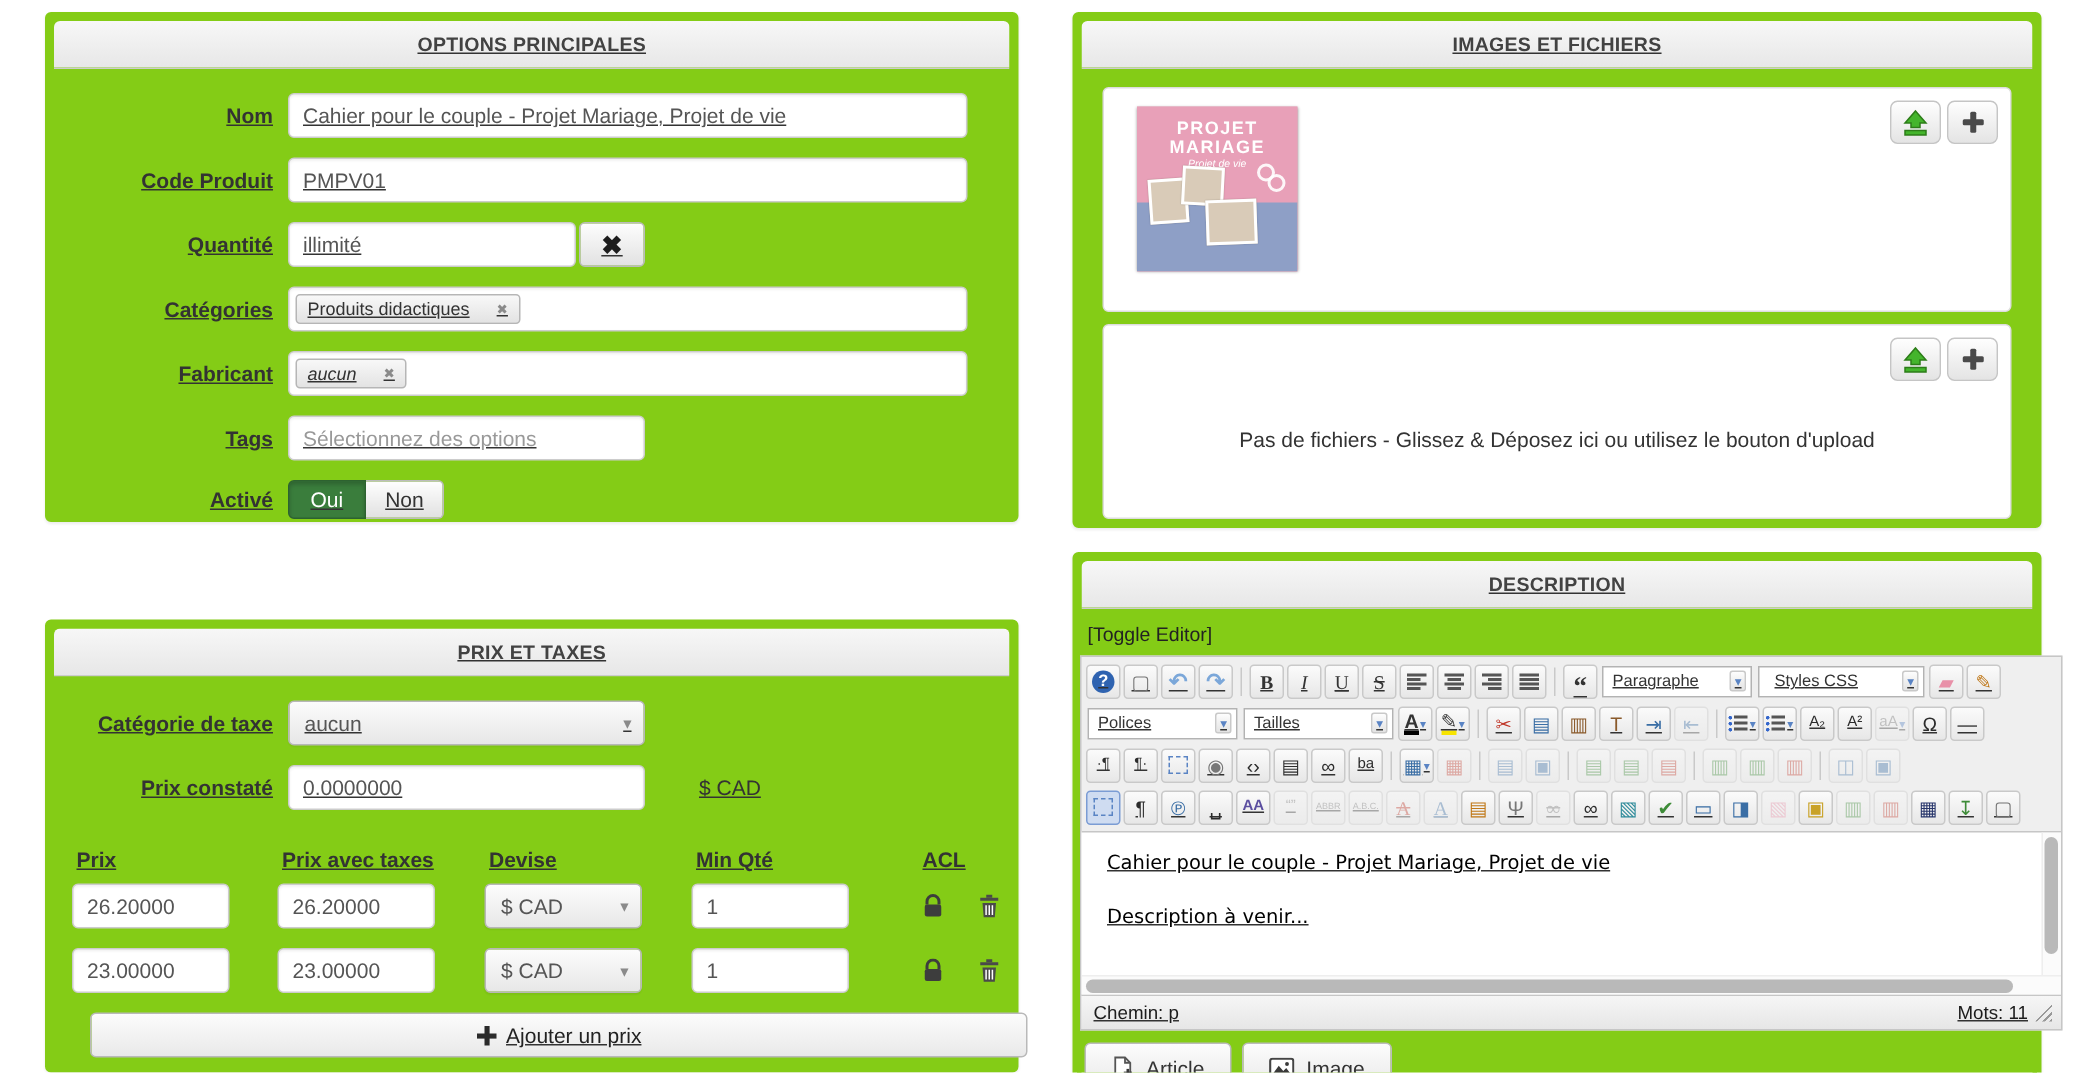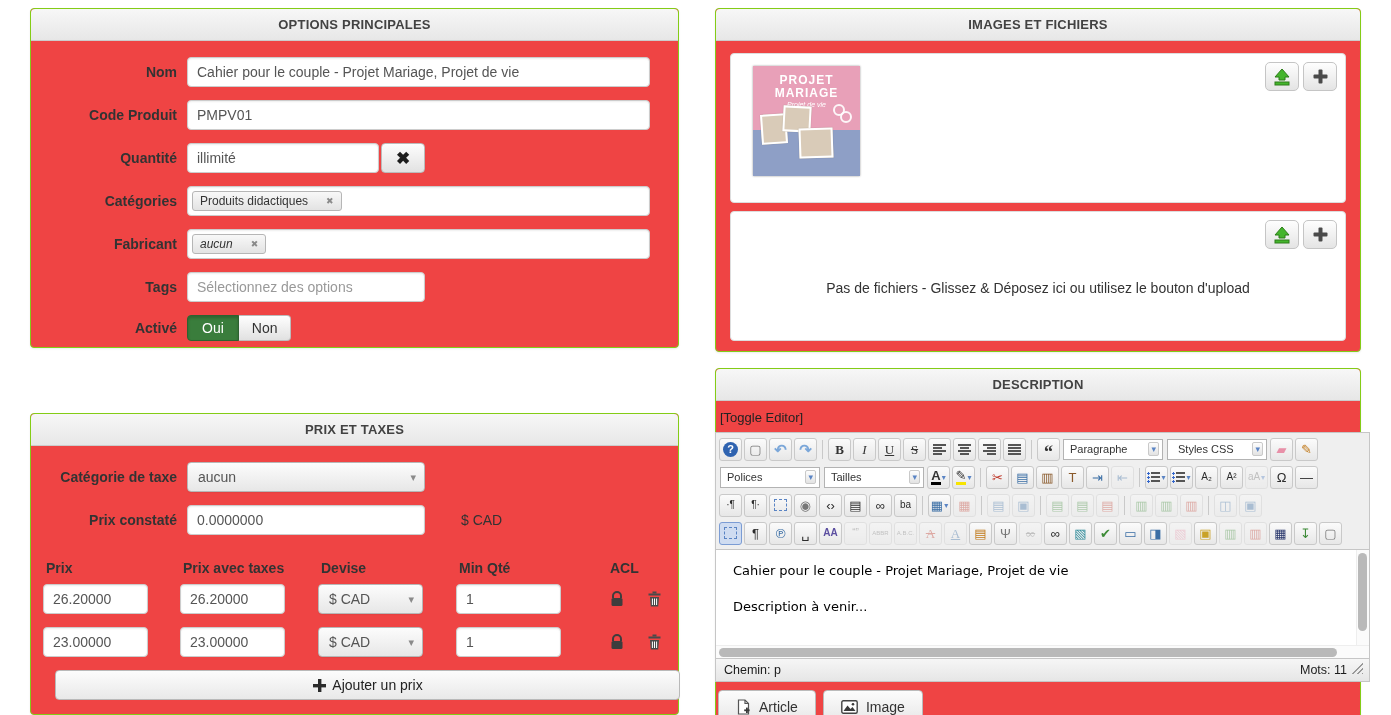--- a/index.html
+++ b/index.html
@@ -1,20 +1,20 @@
 <!DOCTYPE html>
 <html><head>
 <meta charset="utf-8">
 <style>
   * { box-sizing: border-box; margin: 0; padding: 0; }
   html,body { width:1391px; height:715px; overflow:hidden; background:#fff;
     font-family:"Liberation Sans", sans-serif; font-size:14px; color:#333; position:relative; }
 
-  .panel { position:absolute; border:1px solid #84cc16; border-radius:4px; background:#ef4444;
-    box-shadow:0 1px 2px rgba(0,0,0,.08); }
+  .panel { position:absolute; border:6px solid #84cc16; border-radius:4px; background:#84cc16;
+    box-shadow:0 1px 2px rgba(0,0,0,.08);text-decoration:underline; }
   .panel-header { background:linear-gradient(#f7f7f7,#e7e7e7); border-bottom:1px solid #ccc;
     border-radius:4px 4px 0 0; text-align:center; font-weight:bold; font-size:13px; color:#424242;
     padding:8px 0; letter-spacing:.2px; }
 
   #panel-options { left:30px; top:8px;  width:649px; height:340px; }
   #panel-prix    { left:30px; top:368px; width:649px; height:302px;margin-top:45px; }
   #panel-images  { left:715px; top:8px;  width:646px; height:344px; }
   #panel-desc    { left:715px; top:368px; width:646px; height:400px; }
 
   .pbody { padding:16px 28px 10px 8px; }
@@ -142,21 +142,21 @@
 
   .content-wrap { position:relative; background:#fff; border-top:1px solid #c6c6c6; height:96px; overflow:hidden; }
   .content { padding:13px 26px 0 17px; font-family:"DejaVu Sans",sans-serif; font-size:13px; color:#000; }
   .content p { margin:0 0 21px 0; }
   .vscroll { position:absolute; top:0; right:0; bottom:0; width:13px; background:#fbfbfb; border-left:1px solid #eee; }
   .vthumb { position:absolute; top:3px; right:2px; width:9px; height:78px; background:#b9b9b9; border-radius:5px; }
   .hscroll { height:13px; background:#fbfbfb; position:relative; border-top:1px solid #eee; }
   .hthumb { position:absolute; top:2px; left:3px; width:618px; height:9px; background:#b9b9b9; border-radius:5px; }
   .statusbar { height:23px; background:linear-gradient(#f6f6f6,#e6e6e6); border-top:1px solid #c6c6c6;
     display:flex; align-items:center; justify-content:space-between; padding:0 6px 0 8px; font-size:12.5px; color:#1c1c1c; }
-  .sb-right { display:flex; align-items:flex-start; gap:5px;margin-left:29px; }
+  .sb-right { display:flex; align-items:center; gap:5px;margin-left:29px; }
   .grip { width:11px; height:11px; background:
     linear-gradient(135deg, transparent 48%, #999 48% 56%, transparent 56% 70%, #999 70% 78%, transparent 78% 92%, #999 92%); cursor:nwse-resize; }
 
   .desc-btns { display:flex; gap:7px; margin:8px 2px 0 2px; }
   .desc-btn { height:34px; padding:0 17px; border:1px solid #bbb; border-radius:4px;
     background:linear-gradient(#fcfcfc,#e7e7e7); display:flex; align-items:center; gap:8px;
     font-size:14px; color:#333; cursor:pointer; }
 </style>
 </head>
 <body>
@@ -402,21 +402,21 @@
               <span class="tb-glyph"></span>
             </span>
             <span class="tb-sep"></span>
             <span class="tb-btn f-quote">
               <span class="tb-glyph">“</span>
             </span>
             <span class="tb-select" style="width: 100px;">
               <span>Paragraphe</span>
               <span class="tb-sel-arrow">▾</span>
             </span>
-            <span class="tb-select" style="width: 100px; padding-left: 10px;">
+            <span class="tb-select" style="width: 111px; padding-left: 10px;">
               <span>Styles CSS</span>
               <span class="tb-sel-arrow">▾</span>
             </span>
             <span class="tb-btn c-pink">
               <span class="tb-glyph">▰</span>
             </span>
             <span class="tb-btn c-orange">
               <span class="tb-glyph">✎</span>
             </span>
           </div>

